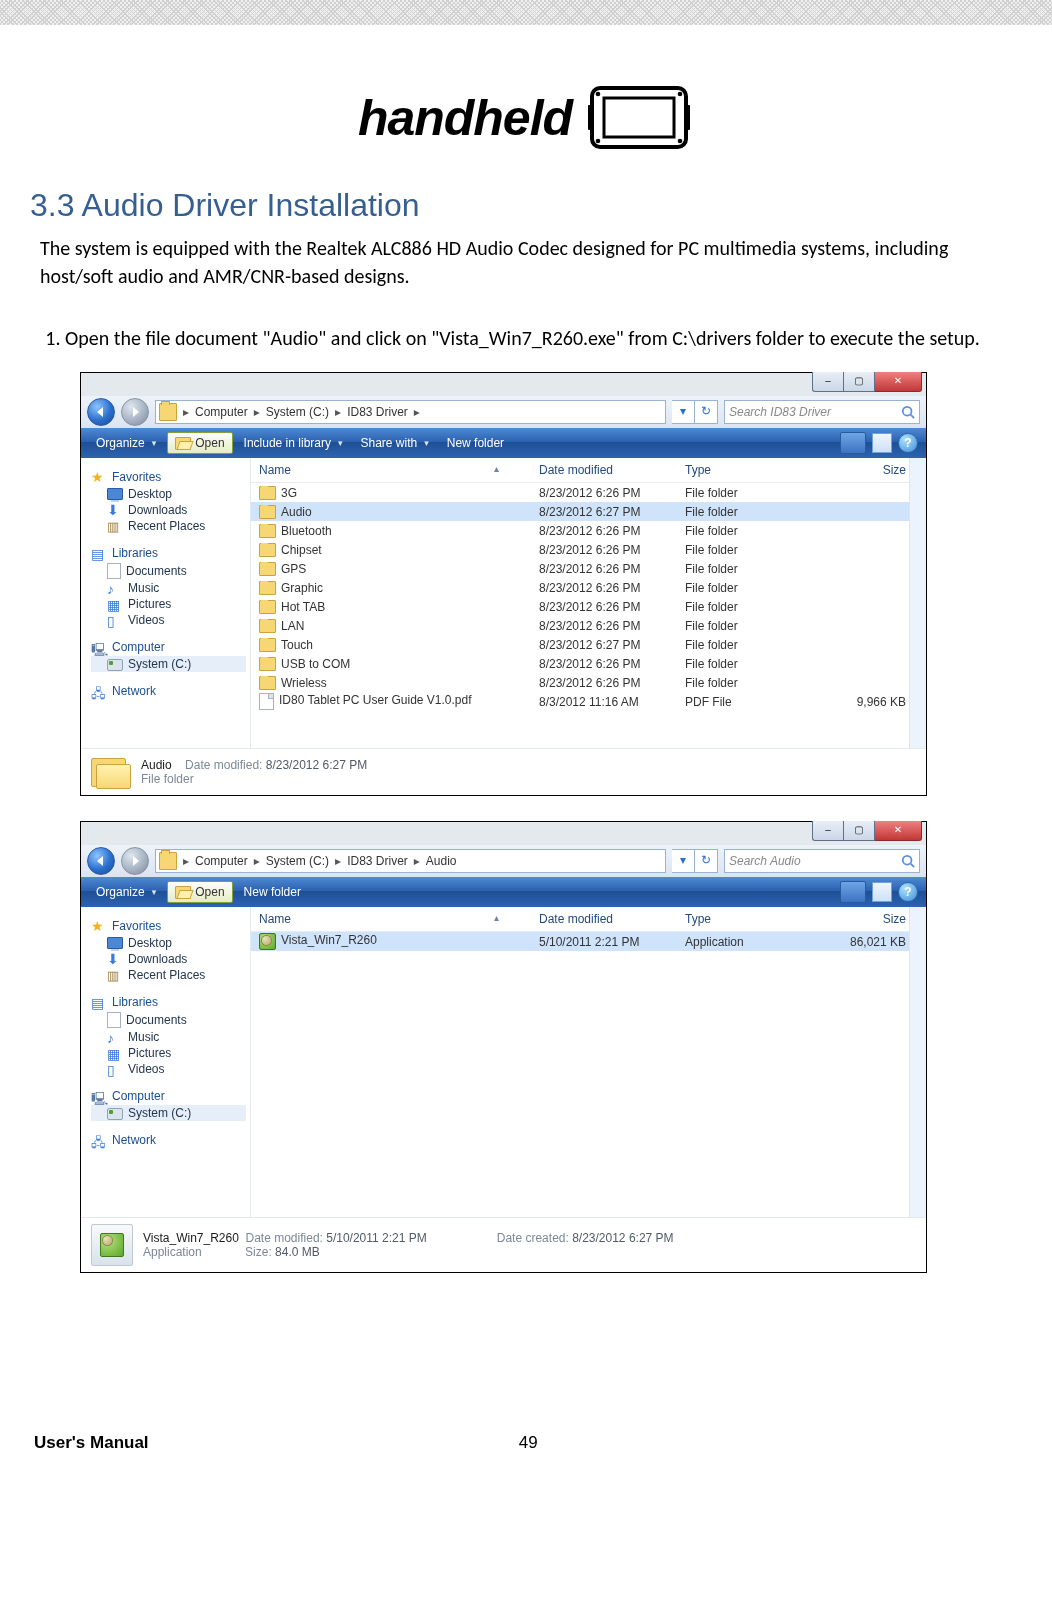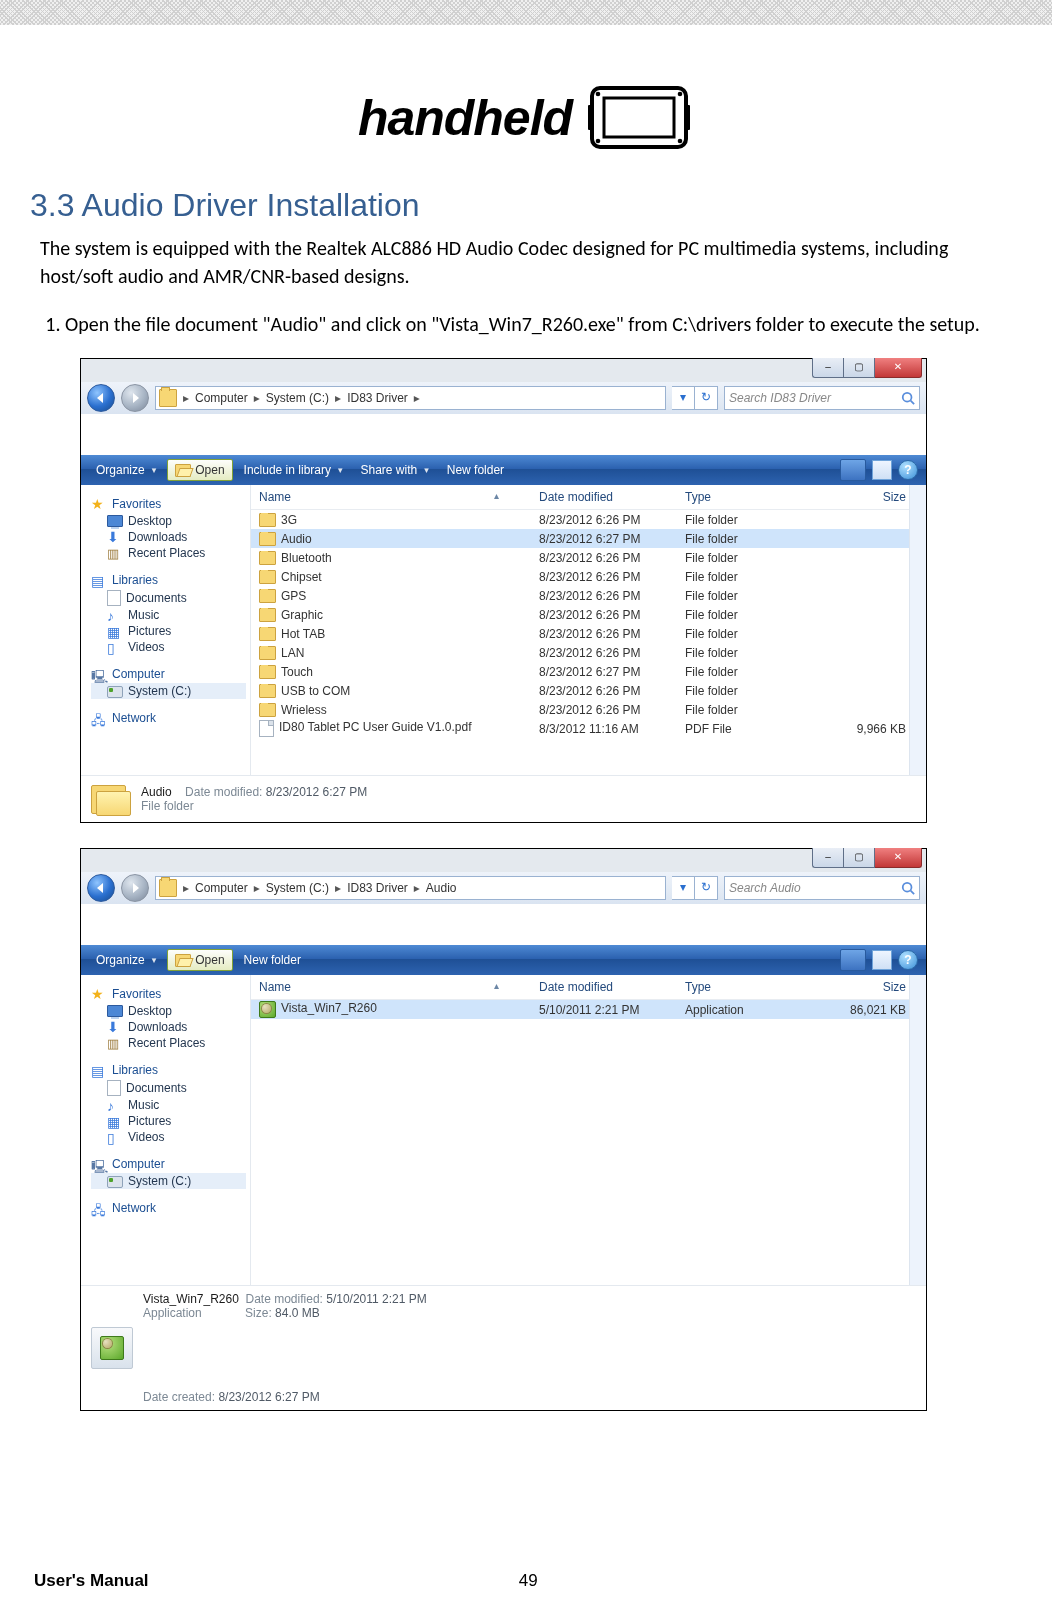--- a/index.html
+++ b/index.html
@@ -7,21 +7,21 @@
   .pat-band { width:100%; height:25px;
     background:
       repeating-linear-gradient(45deg, #d0d0d0 0 1px, transparent 1px 3px),
       repeating-linear-gradient(-45deg, #d0d0d0 0 1px, transparent 1px 3px),
       #f0f0f0; }
   .logo-area { display:flex; justify-content:center; align-items:center; gap:12px; margin:55px 0 30px; }
   .logo-text { font-weight:900; font-style:italic; font-size:50px; letter-spacing:-1px; }
   .device-icon svg { display:block; }
 
   h2.section { font-family: Verdana, Arial, sans-serif; font-weight:400; color:#365f91; font-size:32px; margin:32px 0 10px; }
-  p.body { font-family: Calibri, Arial, sans-serif; font-size:20px; margin:8px 10px 20px 10px; line-height:1.4; }
+  p.body { font-family: Calibri, Arial, sans-serif; font-size:20px; margin:8px 10px 34px 10px; line-height:1.4; }
   ol.steps { font-family: Calibri, Arial, sans-serif; font-size:20px; padding-left:35px; line-height:1.4; }
   ol.steps li { margin-bottom:15px; }
 
   
   .explorer { width:845px; margin:10px 0 25px 50px; border:1px solid #000; background:#fff; box-shadow: inset 0 0 0 0 #000; position:relative;}
   .titlebar { height:23px; background:#e4e9ee; position:relative; }
   .win-btns { position:absolute; right:4px; top:-1px; display:flex; }
   .win-btn { width:30px; height:19px; border:1px solid #5f6f88; border-top:none; font-size:10px; line-height:17px; text-align:center; color:#222; }
   .win-btn.min { background:linear-gradient(#e9eef6,#cad7e8); border-right:none; border-bottom-left-radius:3px;}
   .win-btn.max { background:linear-gradient(#e9eef6,#cad7e8); }
@@ -35,21 +35,21 @@
   .addr-field { flex:1; min-width:0; height:22px; background:#fff; border:1px solid #9ab2d1; display:flex; align-items:center; font-size:12px; color:#333; overflow:hidden;}
   .crumb-icon{ width:16px;height:16px;margin:0 4px 0 3px; display:inline-block; background:#f7d774; border:1px solid #cca23f; border-radius:1px; position:relative;}
   .crumb-icon::after{content:"";position:absolute;top:-3px;left:1px;width:7px;height:3px;background:#f7d774;border:1px solid #cca23f;border-bottom:none;border-radius:1px 1px 0 0;}
   .crumb { padding:0 4px; }
   .crumb-sep { padding:0 2px; color:#555;}
   .addr-tiny-btns{display:flex;gap:0;}
   .addr-tiny{width:22px;height:22px;background:#fff;border:1px solid #9ab2d1;border-left:none;text-align:center;font-size:12px;line-height:20px;color:#2a6fcf;}
   .search-field { width:190px; height:22px; background:#fff; border:1px solid #9ab2d1; display:flex; align-items:center; padding-left:4px; font-size:12px; font-style:italic; color:#888;}
   .search-icon{ width:14px;height:14px; margin-left:auto; margin-right:4px; stroke:#5a8edc; }
 
-  .toolbar { height:30px; background:linear-gradient(#4e8ad4,#2c62b0 45%,#1e4f95 46%,#2d63b0); display:flex; align-items:center; padding:0 8px; gap:4px; font-size:12px; color:#fff;margin-top:41px;}
+  .toolbar { height:30px; background:linear-gradient(#4e8ad4,#2c62b0 45%,#1e4f95 46%,#2d63b0); display:flex; align-items:center; padding:0 8px; gap:4px; font-size:12px; color:#fff;}
   .tb-item{ padding:3px 7px; display:inline-flex;align-items:center; gap:4px;}
   .tb-sep::after{content:"▾"; font-size:9px; margin-left:3px; opacity:.85;}
   .tb-open{ background:linear-gradient(#fdfdfb,#e5ecc2); color:#333;border:1px solid #82a237;border-radius:2px;}
   .tb-open .fold{width:14px;height:11px;background:#f7d774;border:1px solid #cca23f;display:inline-block;border-radius:1px;position:relative;}
   .tb-open .fold::after{content:"";position:absolute;bottom:-1px;left:2px;width:12px;height:7px;background:#fff1ab;border:1px solid #cca23f;transform:skewX(-20deg);border-radius:0 0 1px 1px;}
   .tb-right{margin-left:auto;display:flex;align-items:center;gap:6px;}
   .tb-view{width:24px;height:20px;background:linear-gradient(#6ea5e6,#3d73c1);border:1px solid #285a9e;border-radius:2px;}
   .tb-q{width:18px;height:18px;border-radius:50%;background:radial-gradient(circle at 35% 30%, #aee0ff, #3c8fd8);color:#fff;font-size:12px;line-height:18px;text-align:center;font-weight:bold;border:1px solid #2c6aa8;}
   .tb-preview{width:18px;height:18px;border:1px solid #6fa3d9;background:linear-gradient(#eef5ff,#cfe0f5)}
 
@@ -499,21 +499,21 @@
     <div class="c-type">Application</div>
     <div class="c-size">86,021 KB</div>
   </div>
           </div>
       </div>
     </div>
     <div class="details">
       <div class="app-thumb">
           <div class="app-ico"></div>
         </div>
-      <div style="display:flex;gap:70px;flex-direction:column;">
+      <div style="display:flex;gap:70px;">
         <div>
           <div><span class="name">Vista_Win7_R260</span>
             &nbsp;<span class="lab">Date modified:</span>
             <span>5/10/2011 2:21 PM</span></div>
           <div><span class="lab">Application</span>
             &nbsp;&nbsp;&nbsp;&nbsp;&nbsp;&nbsp;&nbsp;&nbsp;&nbsp;&nbsp;&nbsp;
             <span class="lab">Size:</span>
             <span>84.0 MB</span></div>
         </div>
         <div>

